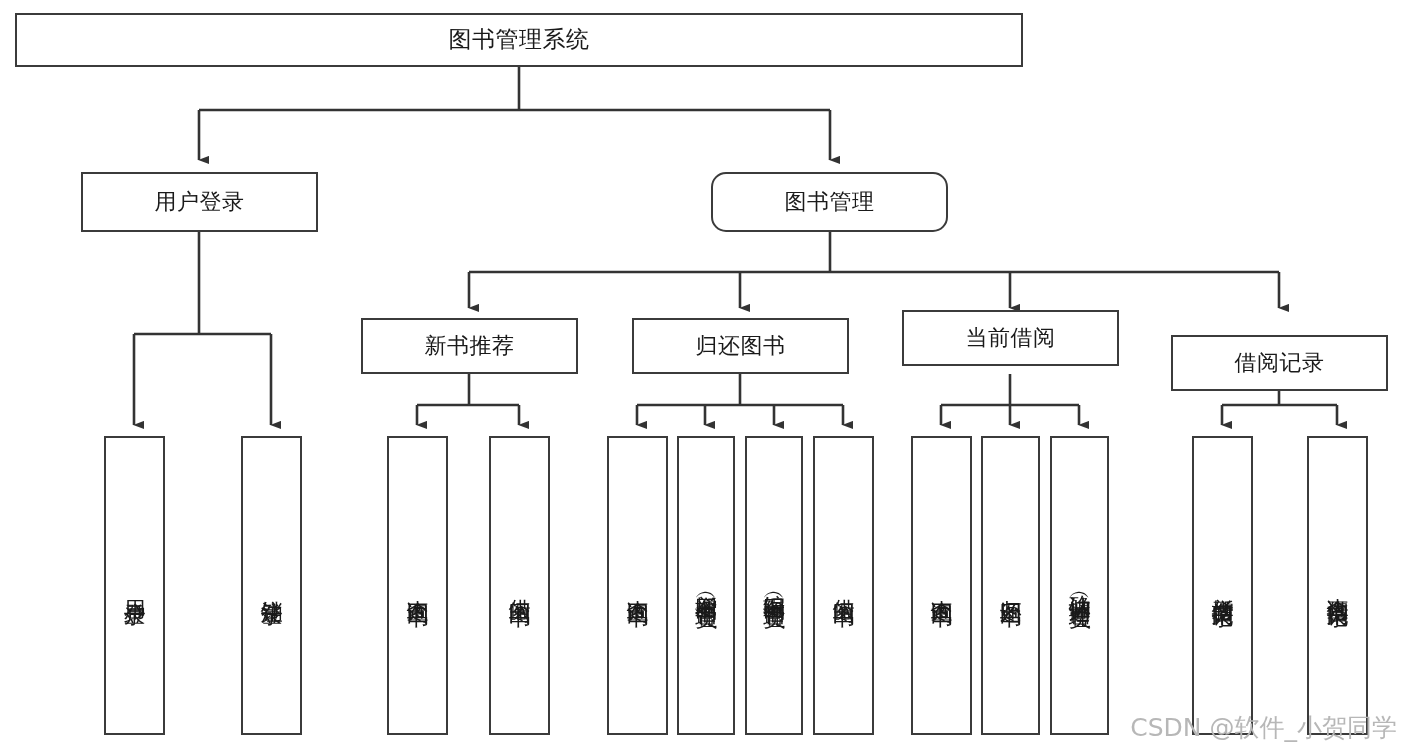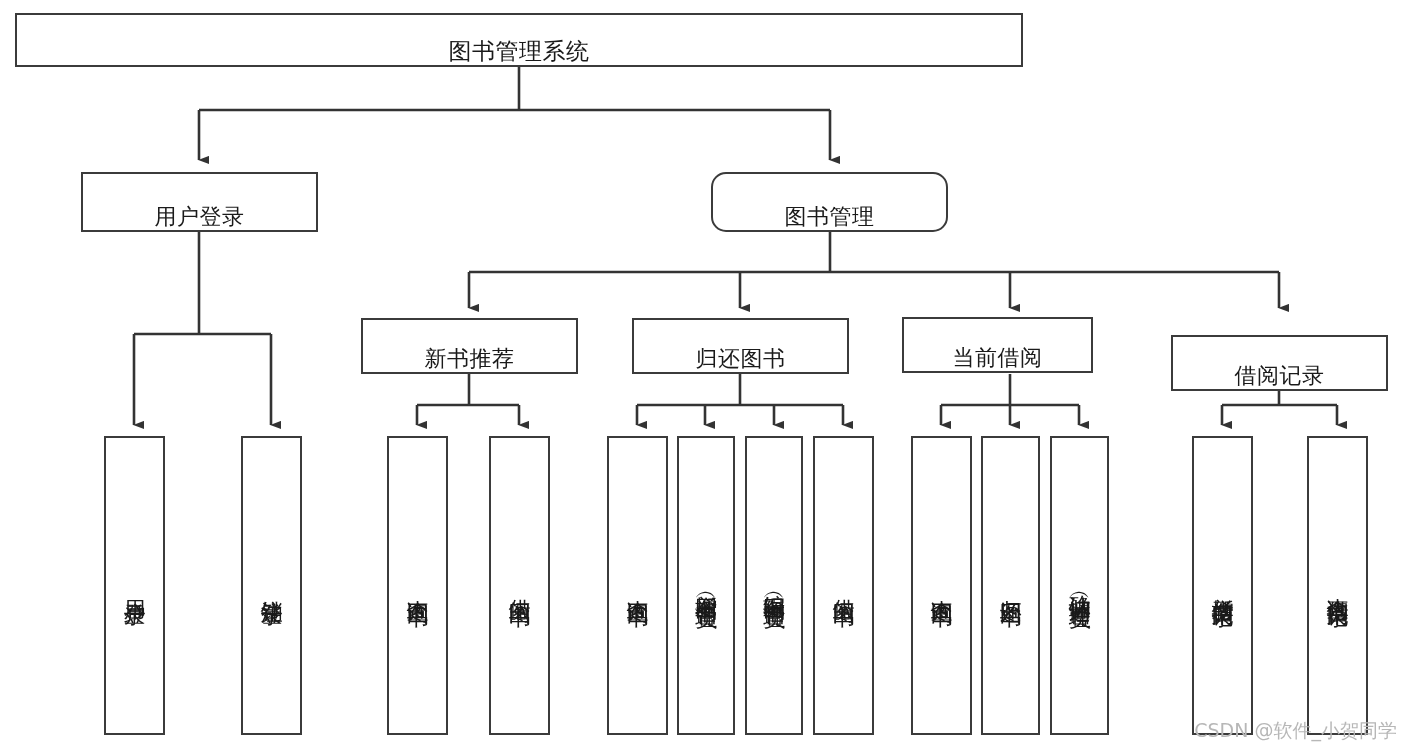--- a/index.html
+++ b/index.html
@@ -24,21 +24,21 @@
     top: 0;
     width: 1405px;
     height: 747px;
   }
   .node {
     position: absolute;
     box-sizing: border-box;
     background: #ffffff;
     border: 2px solid #3b3b3b;
     display: flex;
-    align-items: flex-end;
+    align-items: center;
     justify-content: center;
     color: #1a1a1a;
     z-index: 2;
   }
   .node .label {
     display: block;
     text-align: center;
     line-height: 1.18;
     letter-spacing: 0.5px;
   }
@@ -61,21 +61,21 @@
     font-size: 22px;
     line-height: 1.12;
     letter-spacing: 2px;
     max-height: 100%;
     white-space: nowrap;
   }
   .watermark {
     position: absolute;
     right: 8px;
     bottom: 3px;
-    font-size: 19px;
+    font-size: 25px;
     color: #b7b7b7;
     white-space: nowrap;
     z-index: 3;
     font-family: "DejaVu Sans", "Liberation Sans", sans-serif;
   }
 </style>
 </head>
 <body>
 
 <div id="diagram-root">
@@ -140,21 +140,21 @@
   <div class="node horiz" style="left:711px; top:172px; width:237px; height:60px;border-radius:15px;">
     <span class="label">图书管理</span>
   </div>
 
   <div class="node horiz" style="left:361px; top:318px; width:217px; height:56px;">
     <span class="label">新书推荐</span>
   </div>
   <div class="node horiz" style="left:632px; top:318px; width:217px; height:56px;">
     <span class="label">归还图书</span>
   </div>
-  <div class="node horiz" style="left:902px; top:317px; width:191px; height:56px;">
+  <div class="node horiz" style="left:902px; top:310px; width:217px; height:56px;">
     <span class="label">当前借阅</span>
   </div>
   <div class="node horiz" style="left:1171px; top:318px; width:217px; height:56px;margin-top:17px;">
     <span class="label">借阅记录</span>
   </div>
 
   <div class="node vert" style="left:104px; top:436px; width:61px; height:299px;">
     <span class="label">用户登录</span>
   </div>
   <div class="node vert" style="left:241px; top:436px; width:61px; height:299px;">

